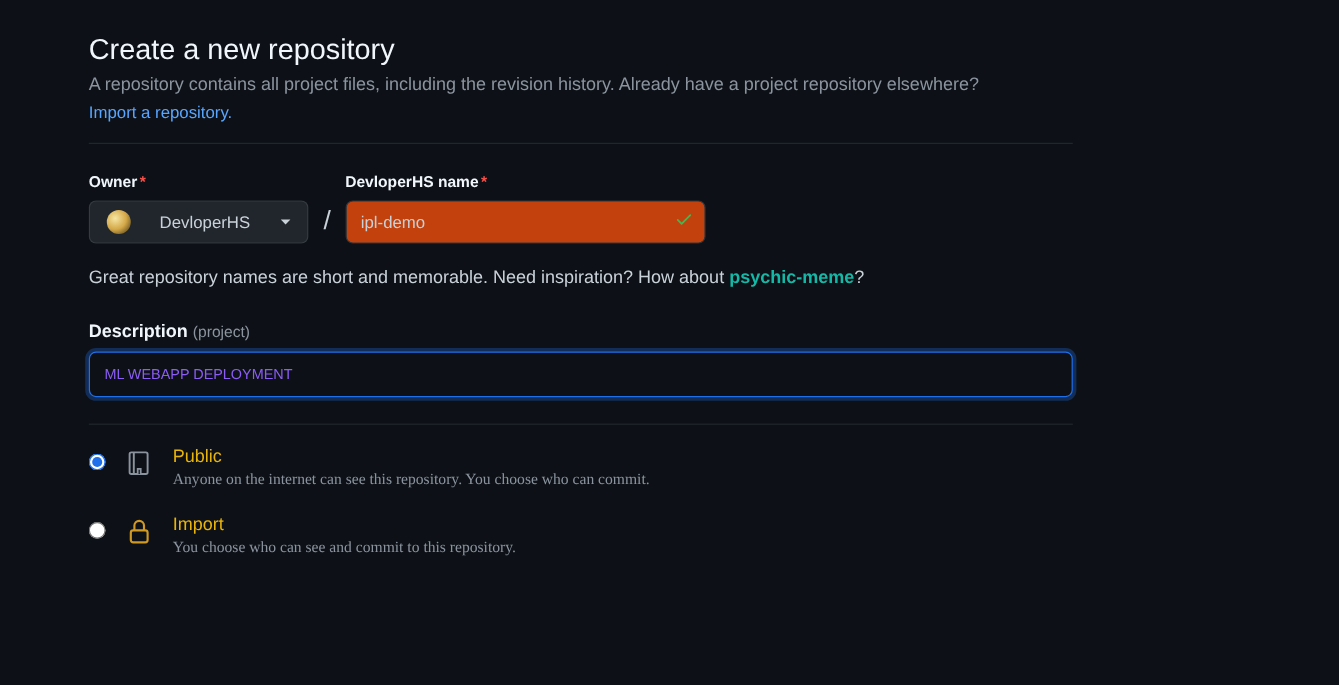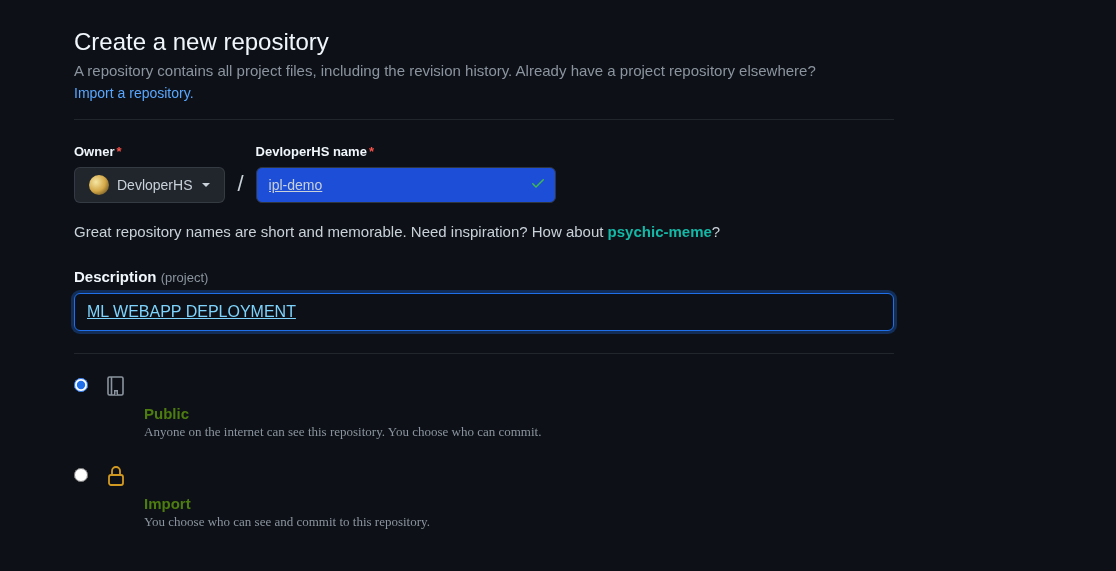--- a/index.html
+++ b/index.html
@@ -63,21 +63,21 @@
       background-color: #21262d;
       border: 1px solid rgba(240,246,252,0.1);
       border-radius: 6px;
       padding: 7px 14px;
       color: #c9d1d9;
       font-size: 14px;
       font-weight: 500;
       cursor: pointer;
       display: flex;
       align-items: center;
-      gap: 8px;
+      gap: 24px;
     }
     .avatar {
       width: 20px;
       height: 20px;
       border-radius: 50%;
       background: radial-gradient(circle at 35% 35%, #f5e6a3 0%, #d4a848 50%, #3a2e10 100%);
       display: inline-block;
     }
     .caret {
       width: 0;
@@ -91,29 +91,28 @@
     .slash {
       font-size: 22px;
       color: #c9d1d9;
       padding-bottom: 6px;
       font-weight: 400;
     }
     .repo-input-wrap {
       position: relative;
     }
     .repo-input {
-      background-color: #1d4ed8;
+      background-color: #c2410c;
       border: 1px solid #30363d;
       border-radius: 6px;
       padding: 7px 36px 7px 12px;
       color: #c9d1d9;
       font-size: 14px;
       width: 300px;
       height: 36px;
-      text-decoration: underline;
     }
     .check {
       position: absolute;
       right: 10px;
       top: 50%;
       transform: translateY(-50%);
       color: #3fb950;
       font-size: 16px;
     }
     .note {
@@ -137,26 +136,25 @@
       font-weight: 400;
       color: #8b949e;
       font-size: 13px;
     }
     .desc-input {
       width: 100%;
       background-color: #0d1117;
       border: 1px solid #1f6feb;
       border-radius: 6px;
       padding: 8px 12px;
-      color: #7dd3fc;
-      font-size: 16px;
+      color: #8b5cf6;
+      font-size: 12px;
       height: 38px;
       outline: none;
       box-shadow: 0 0 0 3px rgba(31, 111, 235, 0.3);
-      text-decoration: underline;
     }
     hr.sep2 {
       margin: 22px 0 18px 0;
     }
     .radio-row {
       display: flex;
       align-items: flex-start;
       gap: 14px;
       margin-bottom: 22px;
     }
@@ -169,26 +167,25 @@
     }
     .radio-icon {
       width: 28px;
       flex-shrink: 0;
       display: flex;
       align-items: flex-start;
       justify-content: center;
       padding-top: 2px;
     }
     .radio-text strong {
-      color: #4d7c0f;
-      font-weight: 700;
+      color: #eab308;
+      font-weight: 400;
       font-size: 15px;
       display: block;
       margin-bottom: 2px;
-      margin-top: 33px;
     }
     .radio-text .hint {
       color: #8b949e;
       font-size: 13px;
       font-family: Liberation Serif, serif;
     }
   </style>
 </head>
 <body>
 

